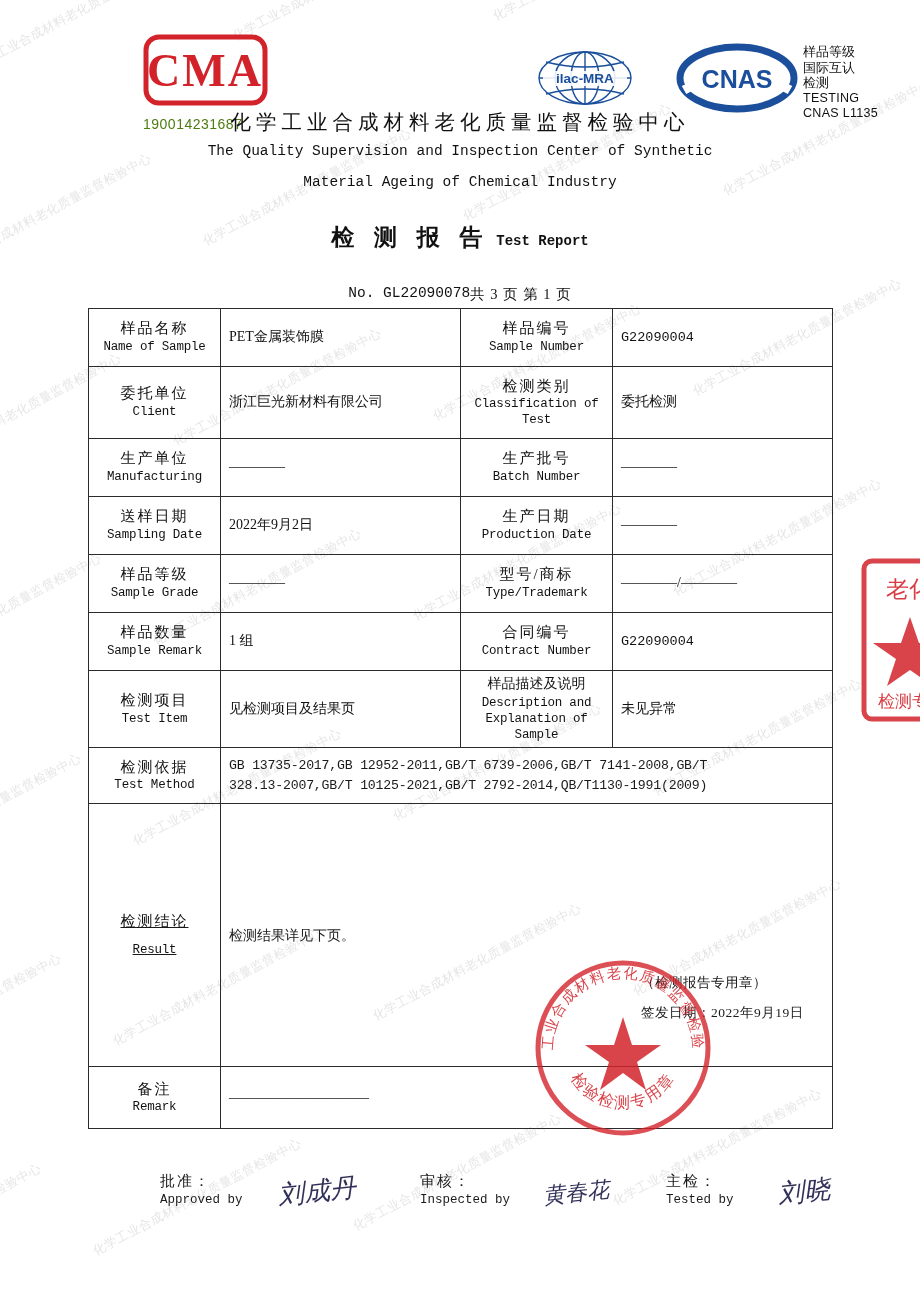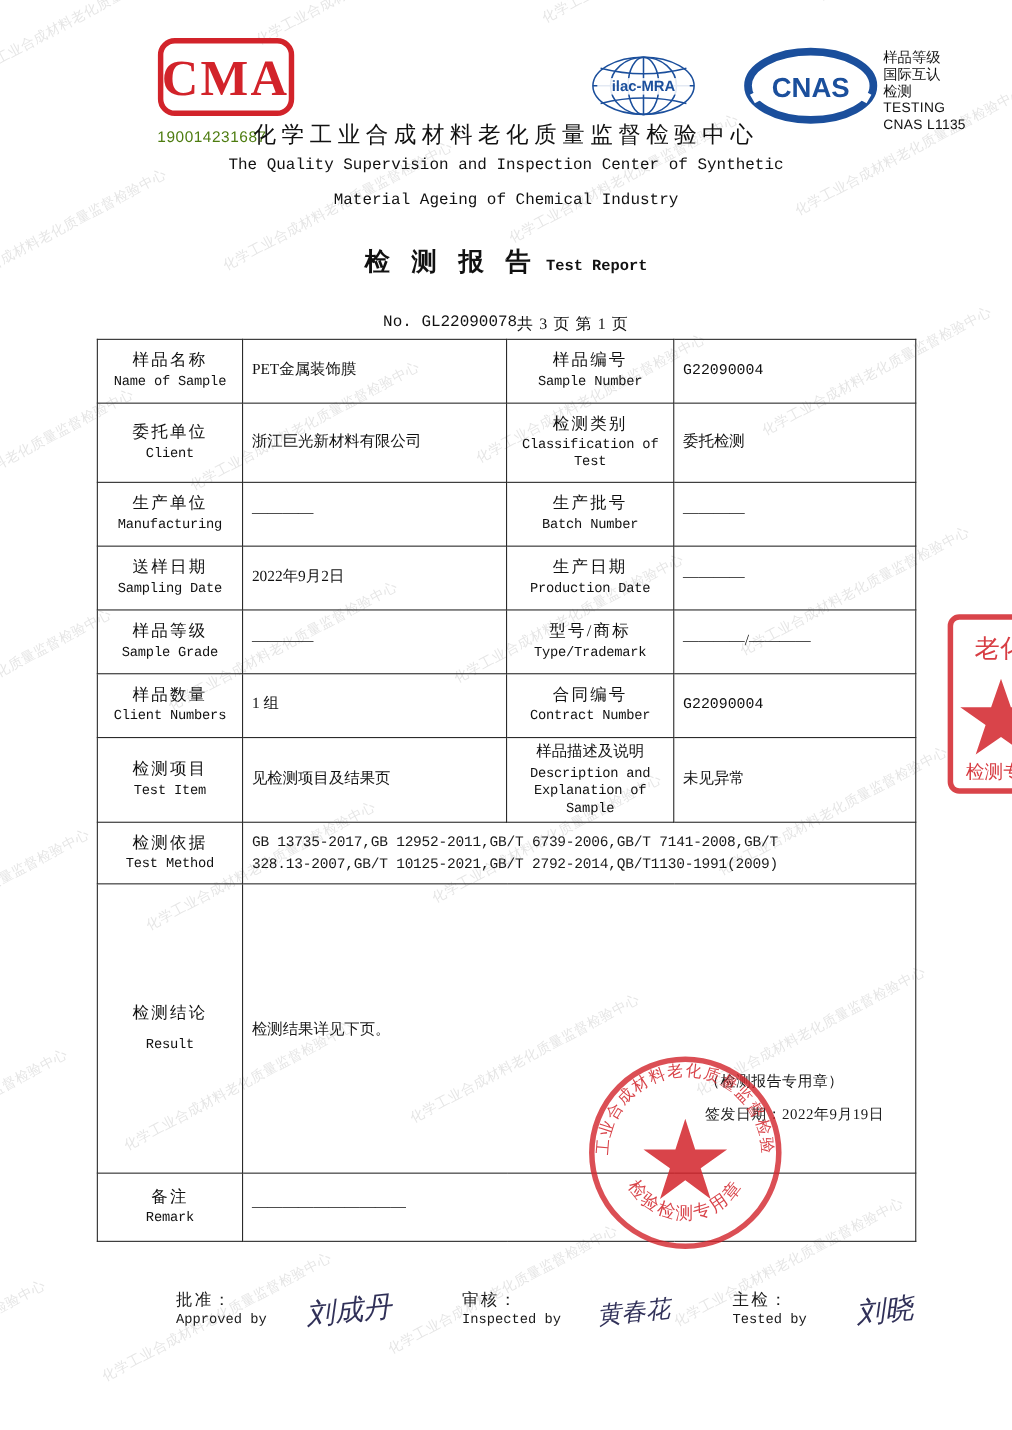--- a/index.html
+++ b/index.html
@@ -228,20 +228,21 @@
   }
   .date-line {
     position: absolute;
     left: 8px;
     bottom: 44px;
     font-size: 13.5px;
     letter-spacing: 0.5px;
   }
   .lbl-result {
     vertical-align: middle;
+    text-decoration: underline;
   }
 
   
   .footer {
     position: absolute;
     left: 88px;
     top: 1172px;
     width: 744px;
     height: 70px;
   }
@@ -461,21 +462,21 @@
         <td class="lbl">
           <span class="cn">型号/商标</span>
           <span class="en">Type/Trademark</span>
         </td>
         <td class="val">————/————</td>
       </tr>
 
       <tr style="height:58px">
         <td class="lbl">
           <span class="cn">样品数量</span>
-          <span class="en">Client Numbers</span>
+          <span class="en">Sample Remark</span>
         </td>
         <td class="val">1 组</td>
         <td class="lbl">
           <span class="cn">合同编号</span>
           <span class="en">Contract Number</span>
         </td>
         <td class="val mono">G22090004</td>
       </tr>
 
       <tr style="height:74px">

